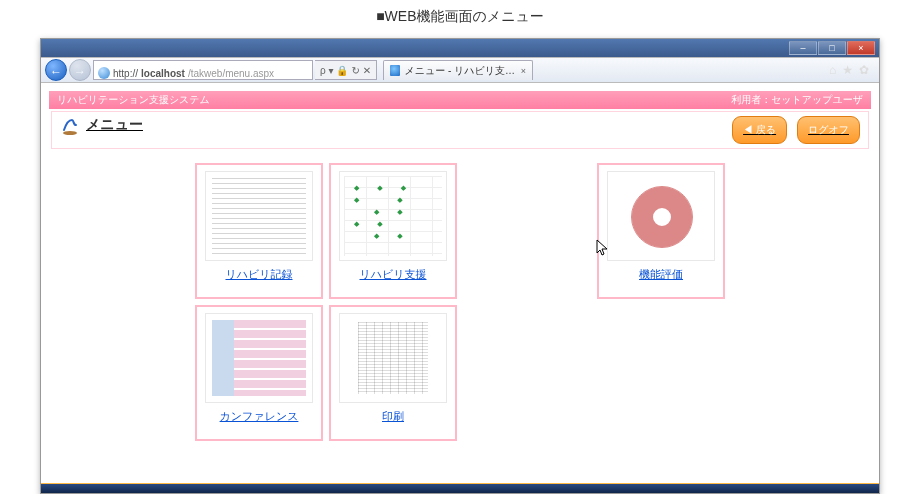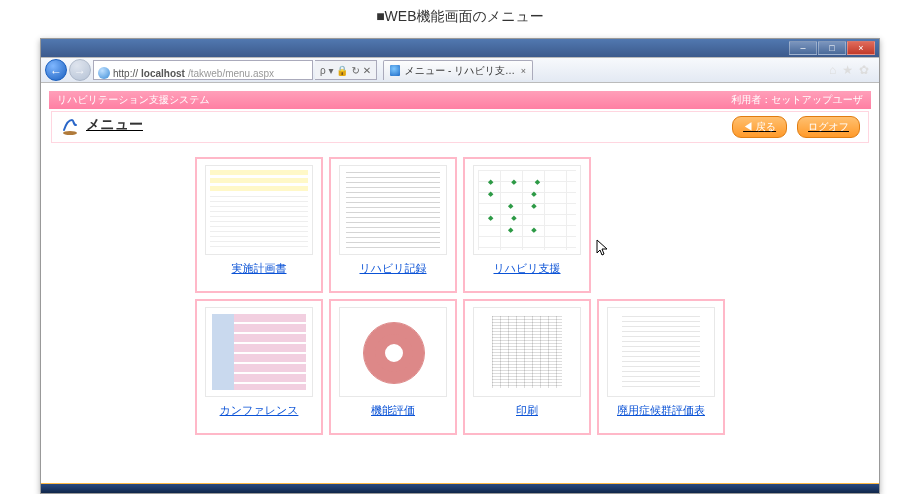--- a/index.html
+++ b/index.html
@@ -155,21 +155,21 @@
       align-items:center;
       justify-content:center;
     }
     .page-title {
       font-size: 14px;
       font-weight: bold;
       color: #333;
       flex: 1;
     }
     .pill-btn {
-      height: 22px;
+      height: 28px;
       padding: 0 10px;
       border-radius: 9px;
       background: linear-gradient(#ffc070, #ff9a2a);
       color: #fff;
       font-size: 10px;
       border: 1px solid #e07c10;
       display: inline-flex;
       align-items: center;
       margin-left: 4px;
     }
@@ -341,47 +341,39 @@
           <ellipse cx="10" cy="17" rx="7" ry="2" fill="#b07a3a"></ellipse>
         </svg>
       </span>
       <span class="page-title">メニュー</span>
       <span class="pill-btn">◀ 戻る</span>
       <span class="pill-btn">ログオフ</span>
     </div>
 
     <div class="menu-grid" id="menu-grid">
         <div class="menu-card">
-          <div class="thumb t-form"></div>
-          <a class="menu-label">実施計画書</a>
-        </div>
-        <div class="menu-card">
           <div class="thumb t-text"></div>
           <a class="menu-label">リハビリ記録</a>
         </div>
         <div class="menu-card">
           <div class="thumb t-sched"></div>
           <a class="menu-label">リハビリ支援</a>
         </div>
         <div class="menu-card empty"></div>
         <div class="menu-card">
+          <div class="thumb t-radar"></div>
+          <a class="menu-label">機能評価</a>
+        </div>
+        <div class="menu-card">
           <div class="thumb t-conf"></div>
           <a class="menu-label">カンファレンス</a>
         </div>
         <div class="menu-card">
-          <div class="thumb t-radar"></div>
-          <a class="menu-label">機能評価</a>
-        </div>
-        <div class="menu-card">
           <div class="thumb t-print"></div>
           <a class="menu-label">印刷</a>
-        </div>
-        <div class="menu-card">
-          <div class="thumb t-eval"></div>
-          <a class="menu-label">廃用症候群評価表</a>
         </div>
       </div>
 
     <div class="cursor">
       <svg width="14" height="18" viewBox="0 0 14 18">
         <path d="M1 1l0 13 3-3 2 5 2-1-2-5 5 0z" fill="#fff" stroke="#000" stroke-width="1"></path>
       </svg>
     </div>
 
   </div>

